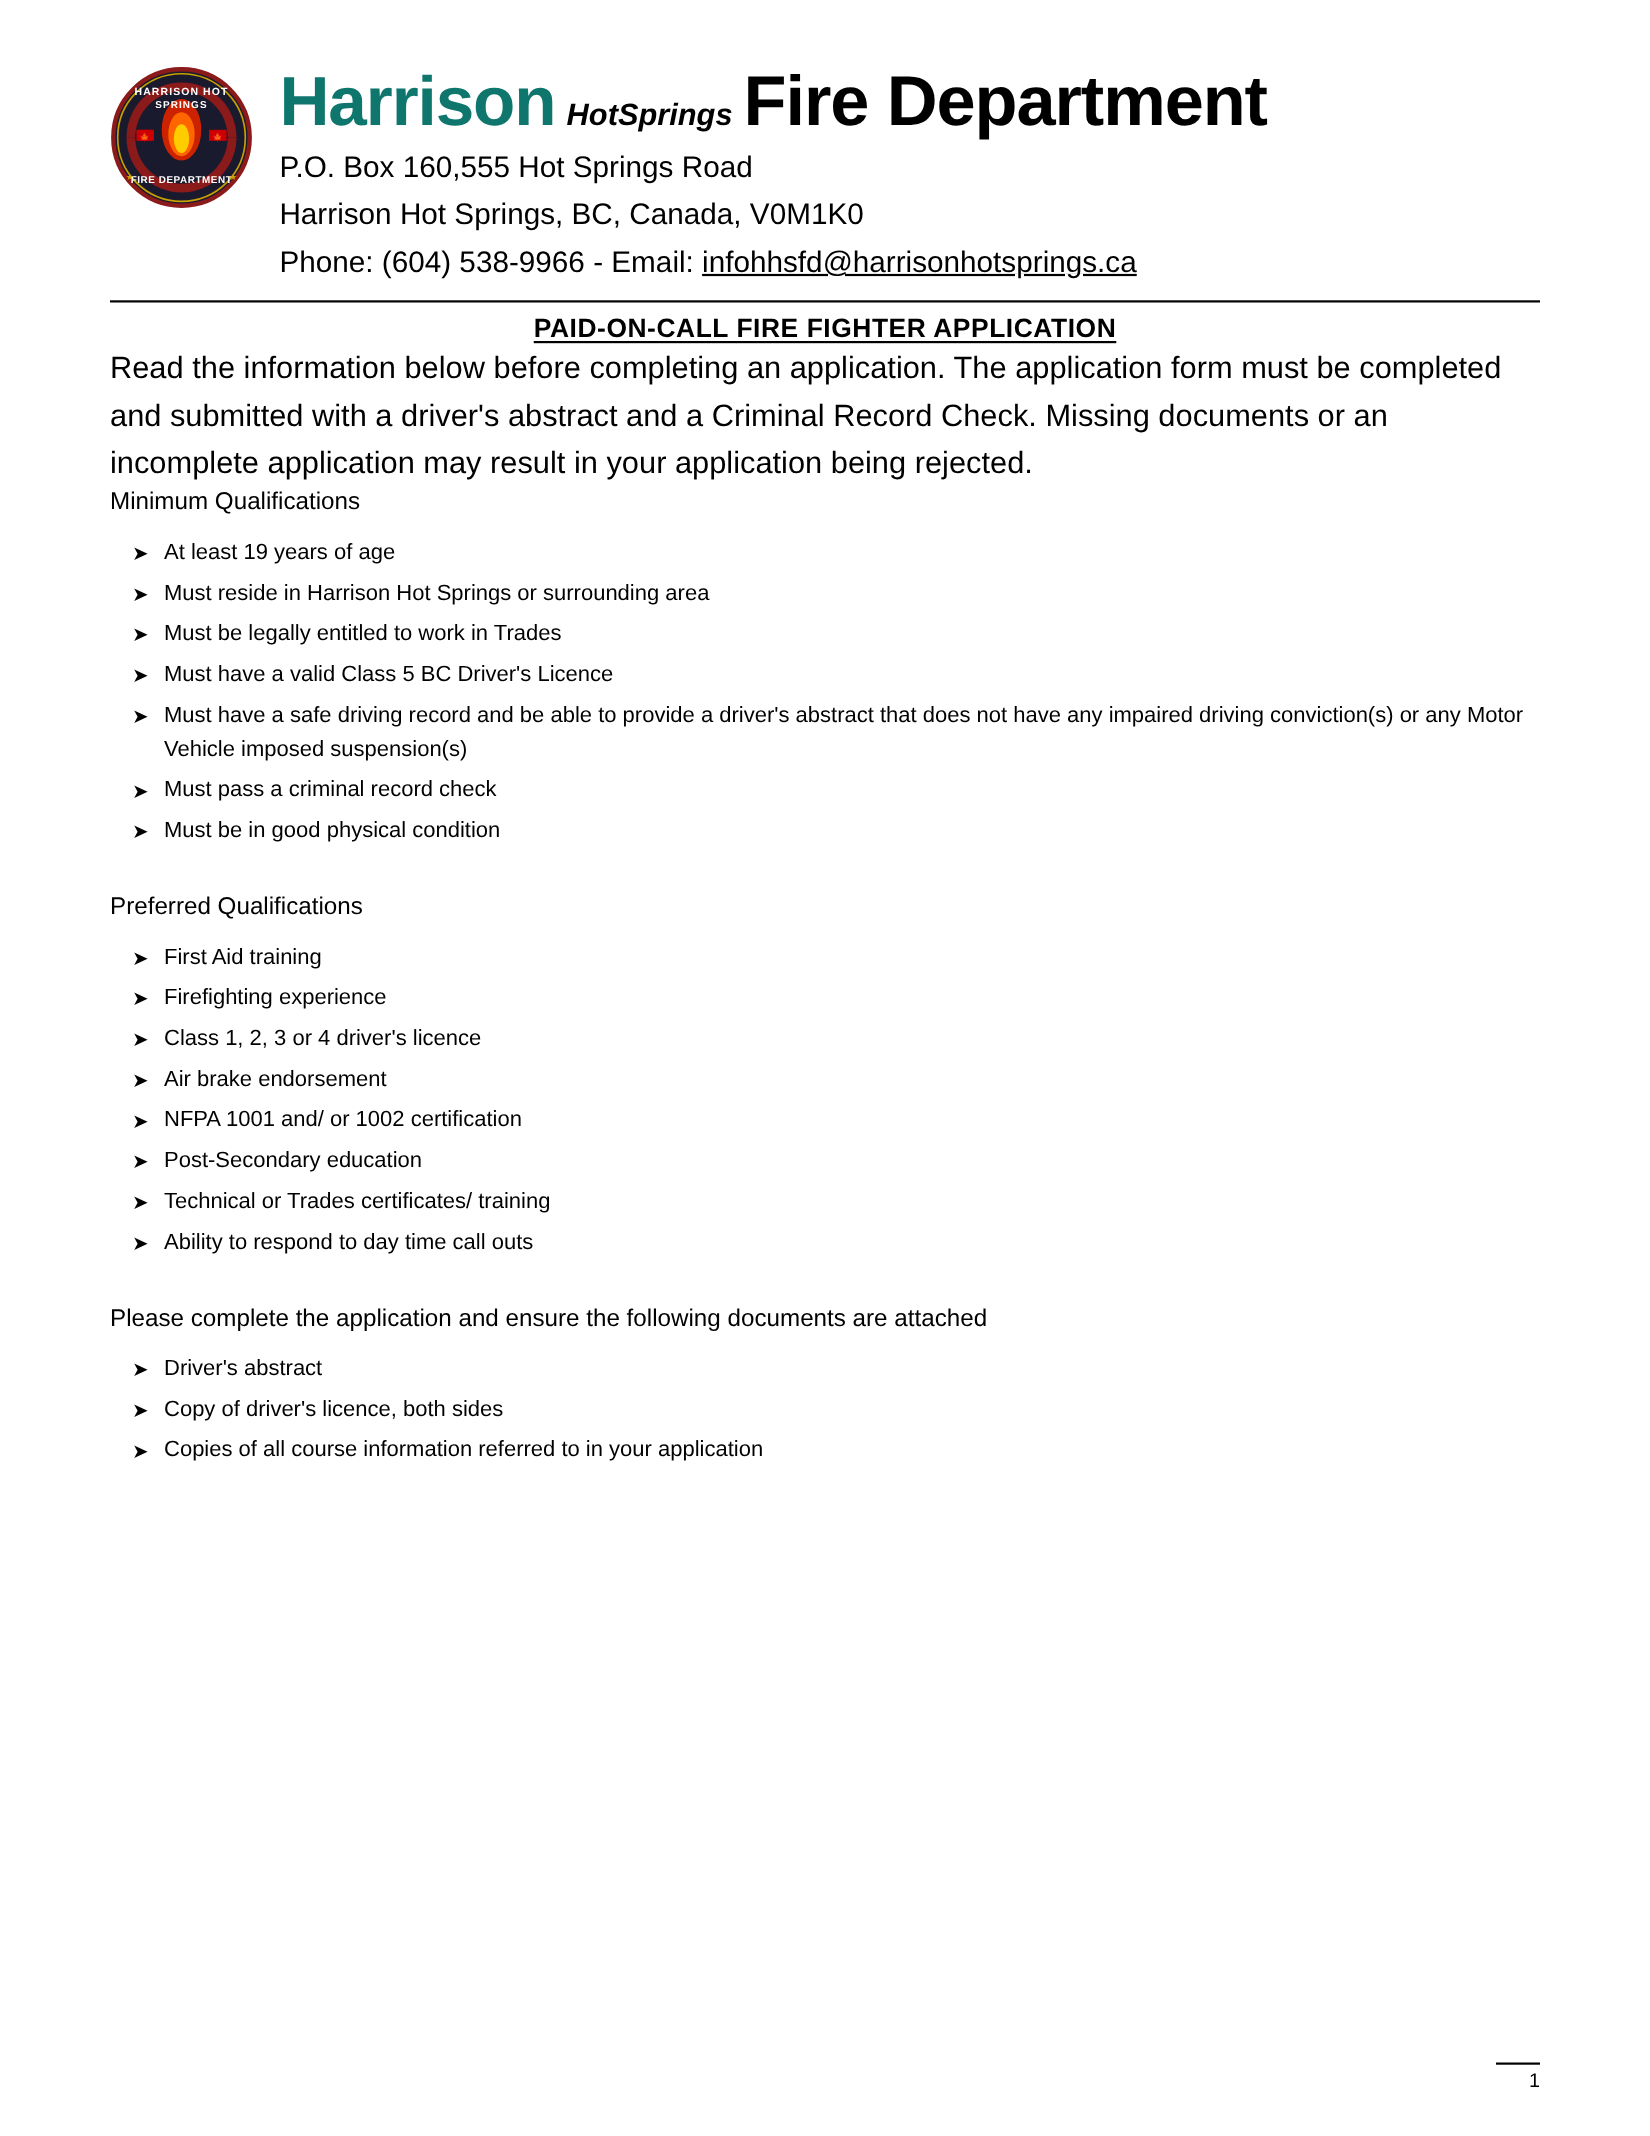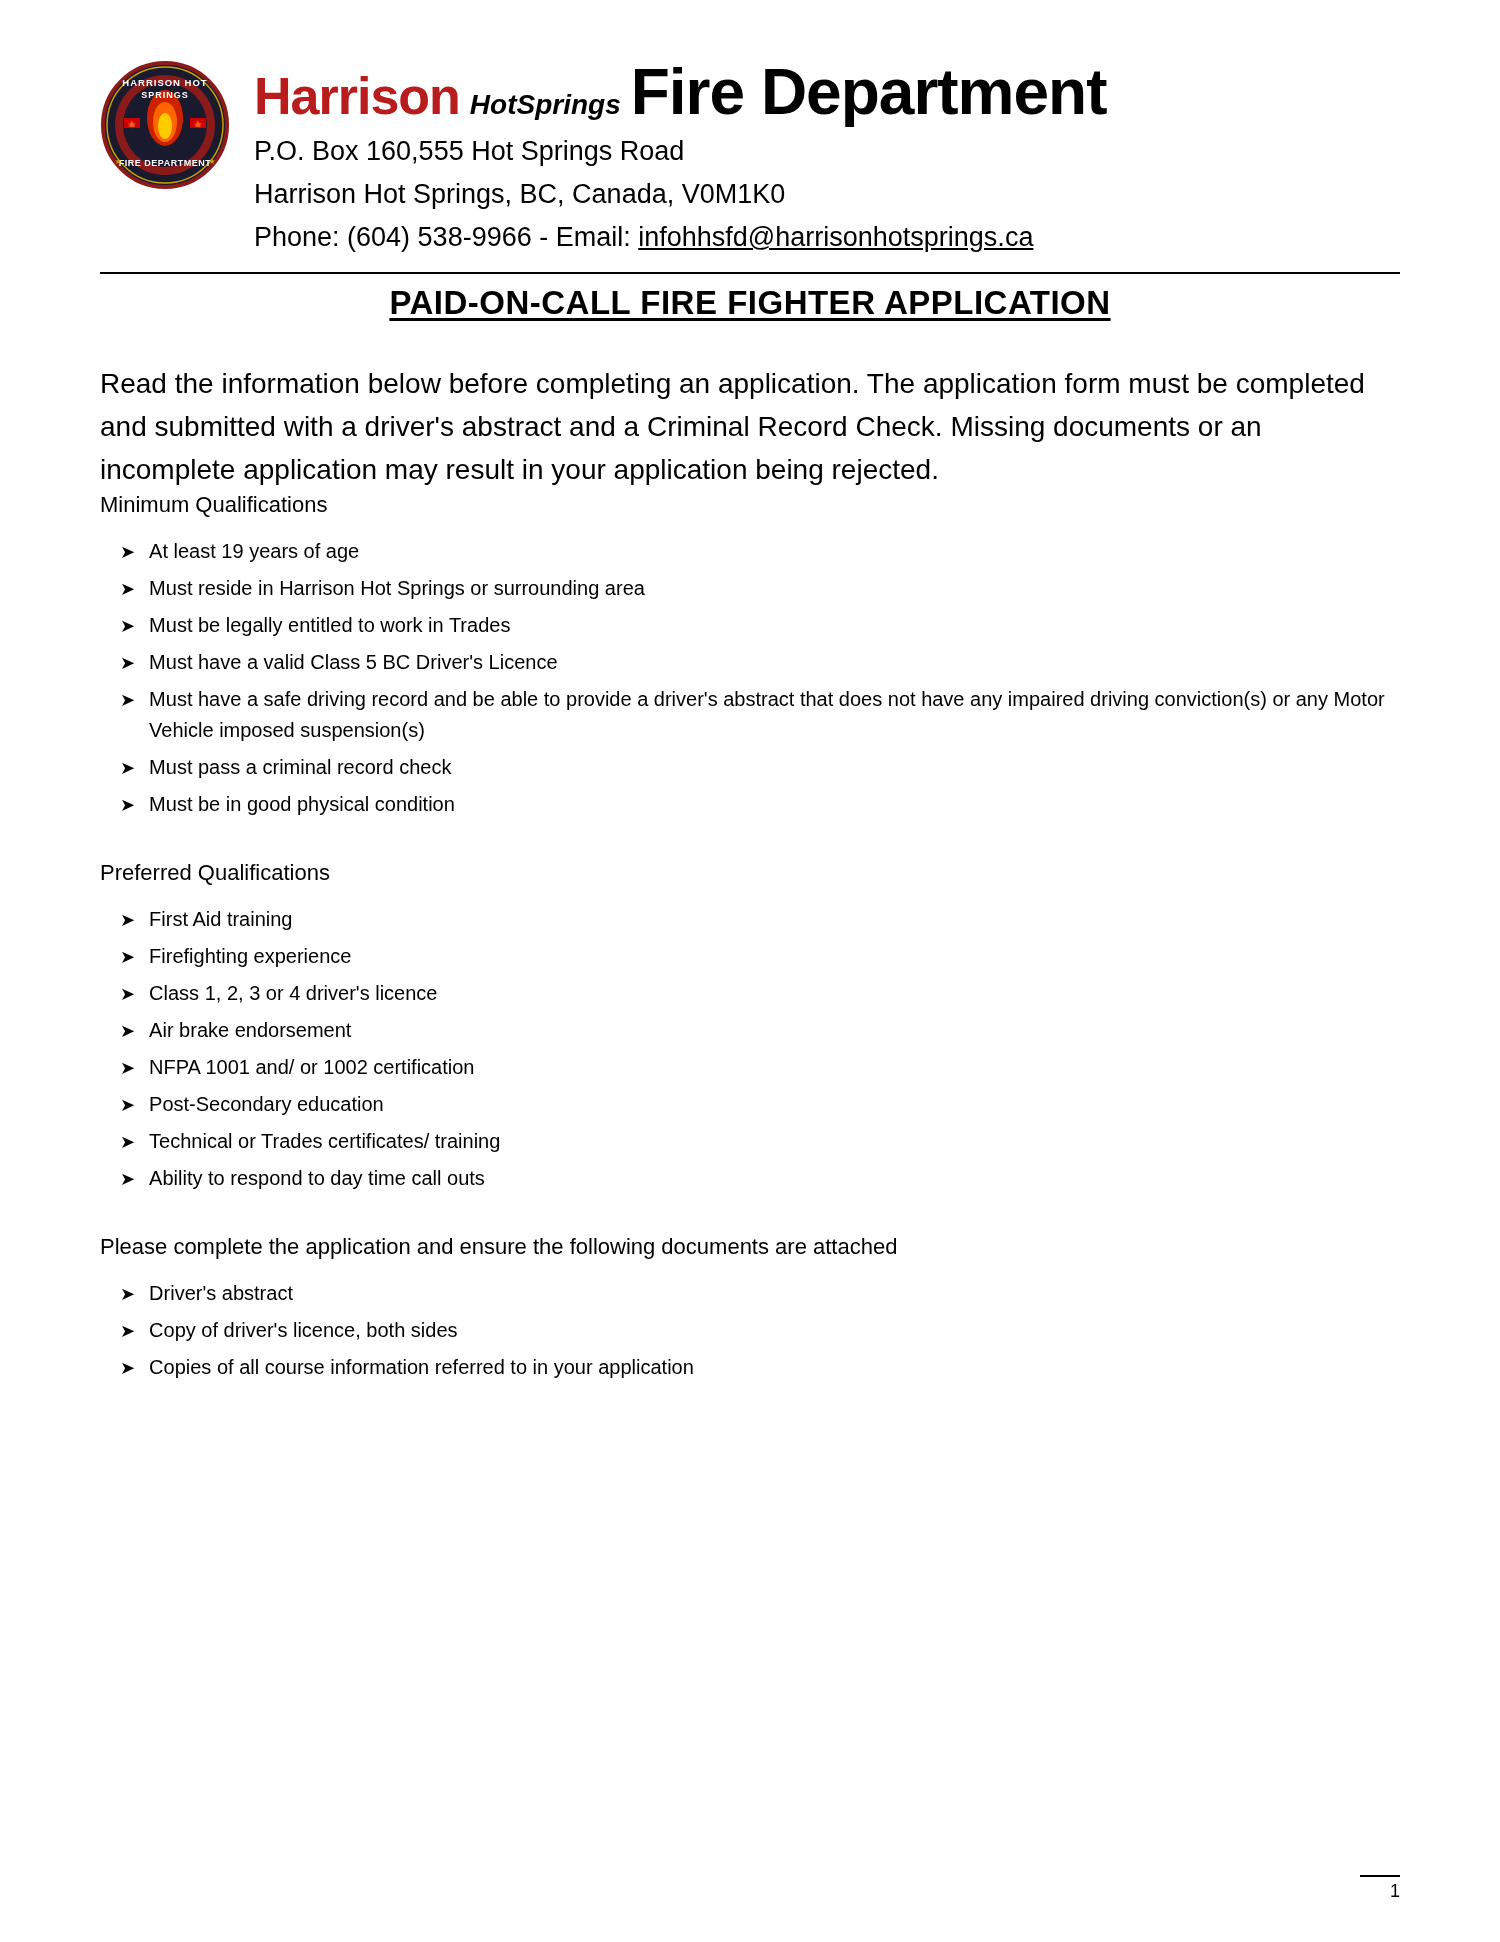--- a/index.html
+++ b/index.html
@@ -54,23 +54,23 @@
     }
 
     .header-title-row {
       display: flex;
       align-items: baseline;
       gap: 0px;
       line-height: 1;
     }
 
     .title-harrison {
-      font-size: 52px;
+      font-size: 63px;
       font-weight: 900;
-      color: #b91c1c;
+      color: #0f766e;
       font-family: Arial, sans-serif;
       letter-spacing: -1px;
     }
 
     .title-hot-springs {
       font-size: 28px;
       font-style: italic;
       font-weight: bold;
       color: #000;
       font-family: Arial, sans-serif;
@@ -95,25 +95,24 @@
       font-size: 27px;
       color: #000;
       margin-top: 6px;
       line-height: 1.6;
       font-family: Arial, sans-serif;
     }
 
     
     .doc-title {
       text-align: center;
-      font-size: 33px;
+      font-size: 24px;
       font-weight: 900;
       color: #000;
       margin-top: 10px;
-      margin-bottom: 40px;
       font-family: Arial, sans-serif;
       letter-spacing: 0.5px;
       text-decoration: underline;
       text-underline-offset: 4px;
     }
 
     
     .intro-text {
       font-size: 28px;
       color: #000;

